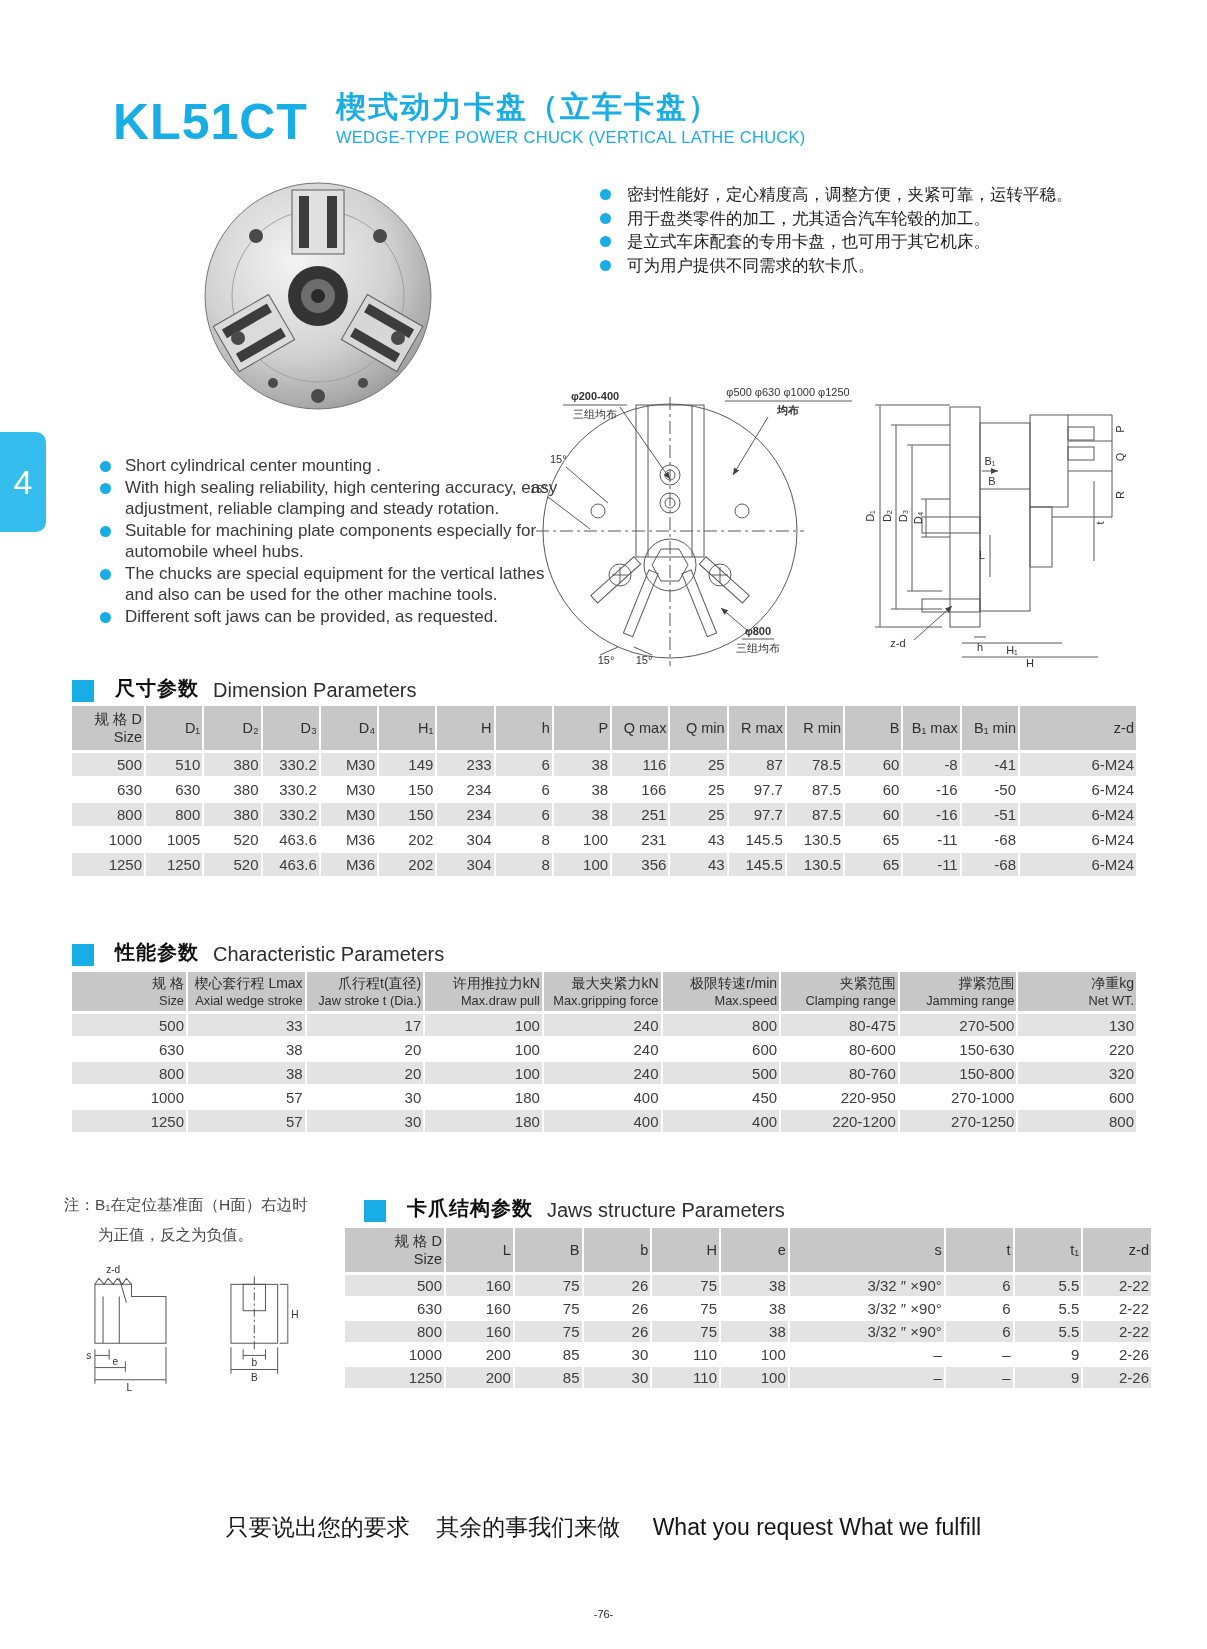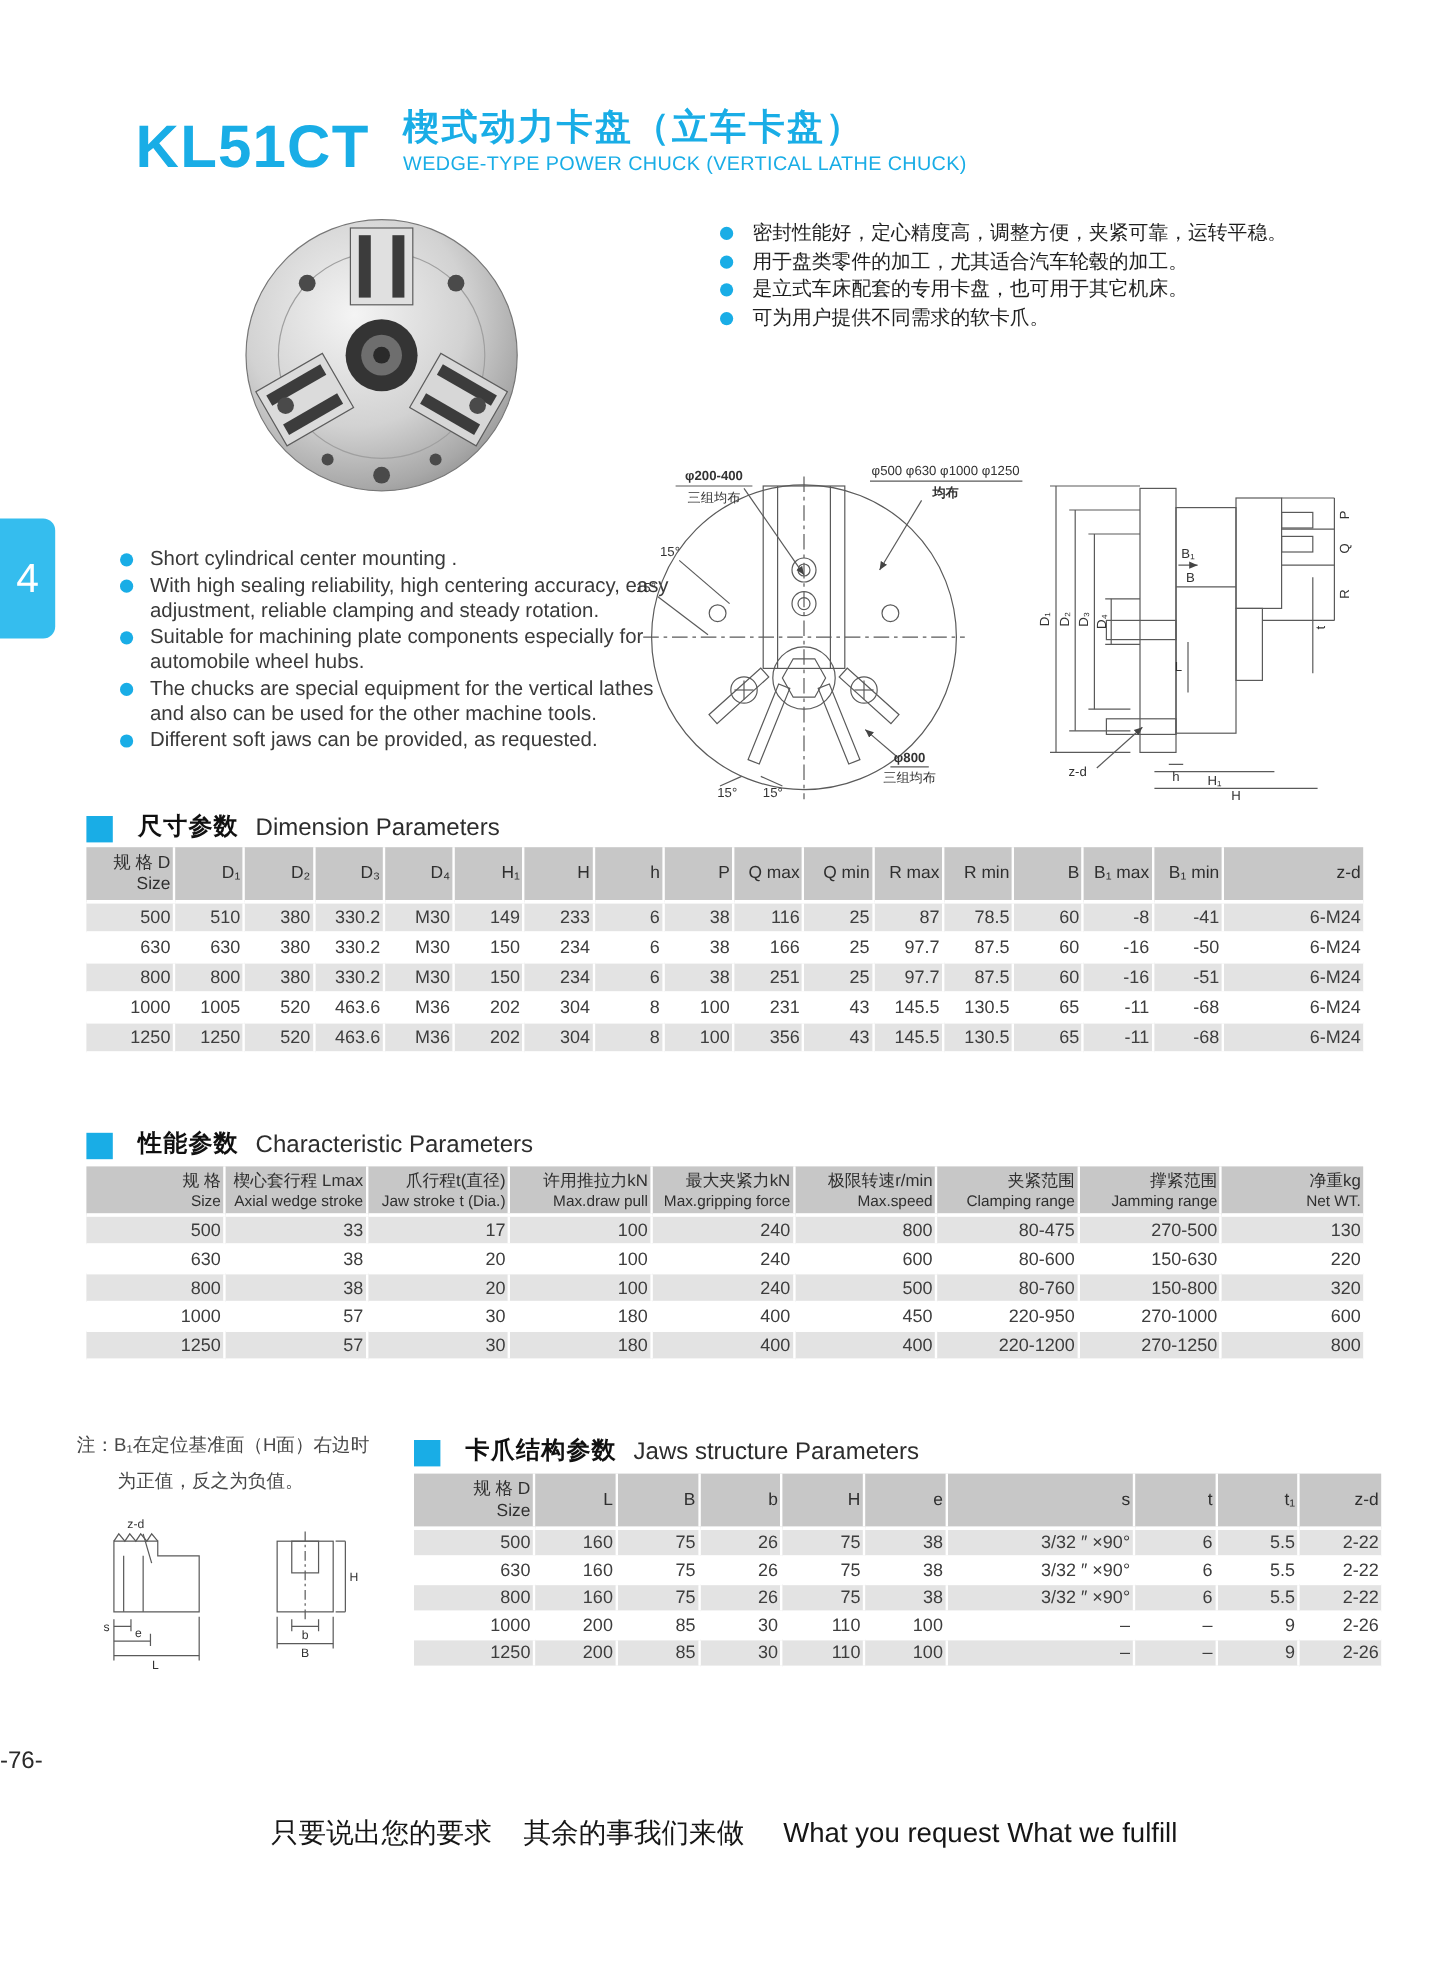--- a/index.html
+++ b/index.html
@@ -36,21 +36,21 @@
   ul.features li::before{content:"";position:absolute;left:0;top:6px;width:11px;height:11px;
                          border-radius:50%;background:#19ade6}
 
   
   .section-heading{position:absolute;display:flex;align-items:flex-end}
   .section-heading .sq{width:22px;height:22px;background:#19ade6;margin-right:21px}
   .section-heading .zh{font-size:20px;font-weight:bold;color:#101010;letter-spacing:1px}
   .section-heading .en{font-size:20px;color:#2d2d2d;margin-left:14px}
   #dim-heading{left:72px;top:675px}
   #char-heading{left:72px;top:939px}
-  #jaws-heading{left:345px;top:1195px}
+  #jaws-heading{left:364px;top:1195px}
 
   
   .data-table{position:absolute;border-collapse:collapse;table-layout:fixed;
               text-align:right;color:#3d3d3d}
   .data-table th{background:#c7c7c7;font-weight:normal;color:#2f2f2f;border-left:2px solid #fff;
                  border-bottom:3px solid #fff;padding:4px 2px;font-size:14.5px;line-height:1.25}
   .data-table td{border-left:2px solid #fff;border-bottom:2px solid #fff;padding:3px 2px;font-size:15px}
   .data-table th:first-child,.data-table td:first-child{border-left:none}
   .data-table tbody tr:nth-child(odd){background:#e3e3e3}
   .data-table tbody tr:nth-child(even){background:#fff}
@@ -68,21 +68,21 @@
   #jaws-table td{padding:2px 2px}
 
   
   .note{position:absolute;left:64px;top:1190px;font-size:15.5px;color:#474747;line-height:30px}
   .jaw-sketch{position:absolute;left:78px;top:1262px;width:245px;height:134px}
 
   
   .footer{position:absolute;left:0;top:1512px;width:100%;text-align:center;font-size:23px;color:#161616}
   .footer .en{margin-left:26px}
   .footer .zh2{margin-left:20px}
-  .page-num{position:absolute;left:0;top:1456px;width:100%;font-size:20px;color:#2a2a2a}
+  .page-num{position:absolute;left:0;top:1608px;width:100%;text-align:center;font-size:11px;color:#2a2a2a}
 </style>
 </head>
 <body>
 
 <div class="page">
 
   <div class="header">
     <div class="model">KL51CT</div>
     <div class="titles">
       <div class="title-zh">楔式动力卡盘（立车卡盘）</div>

